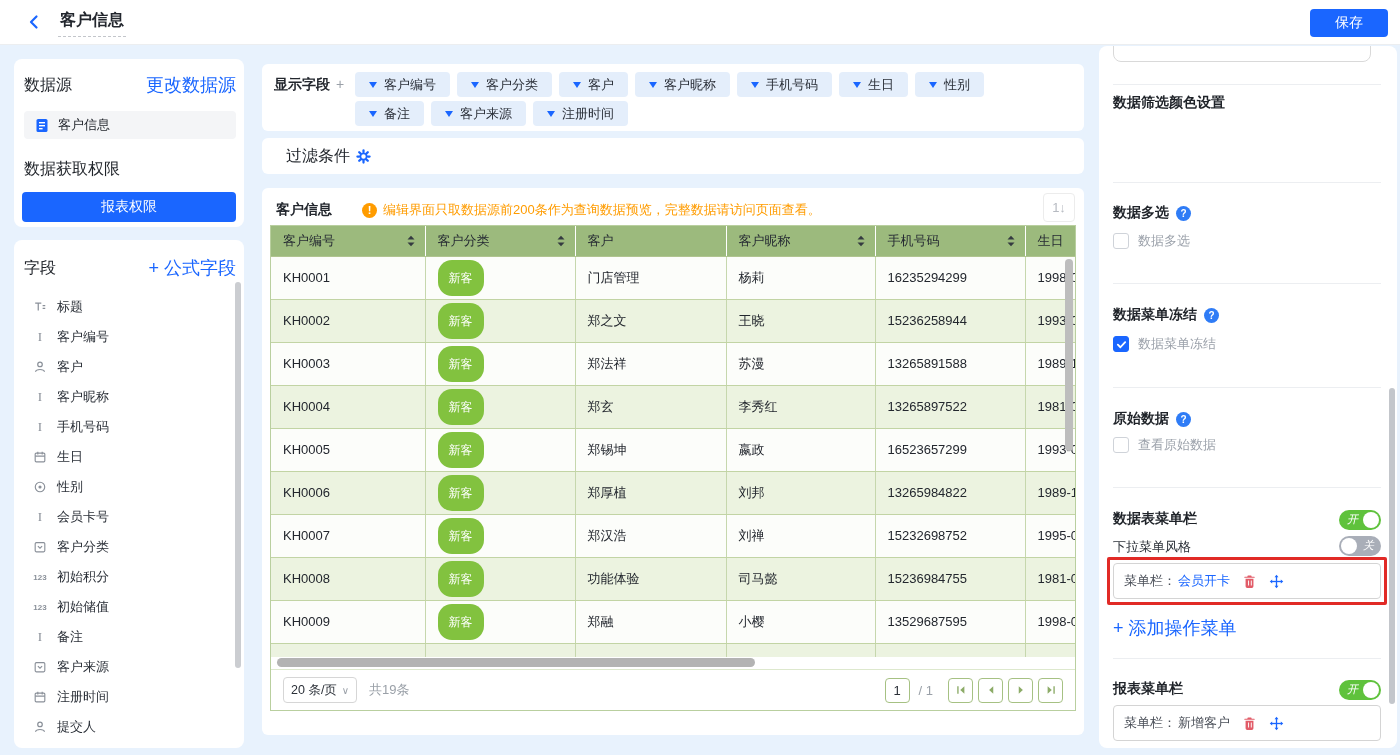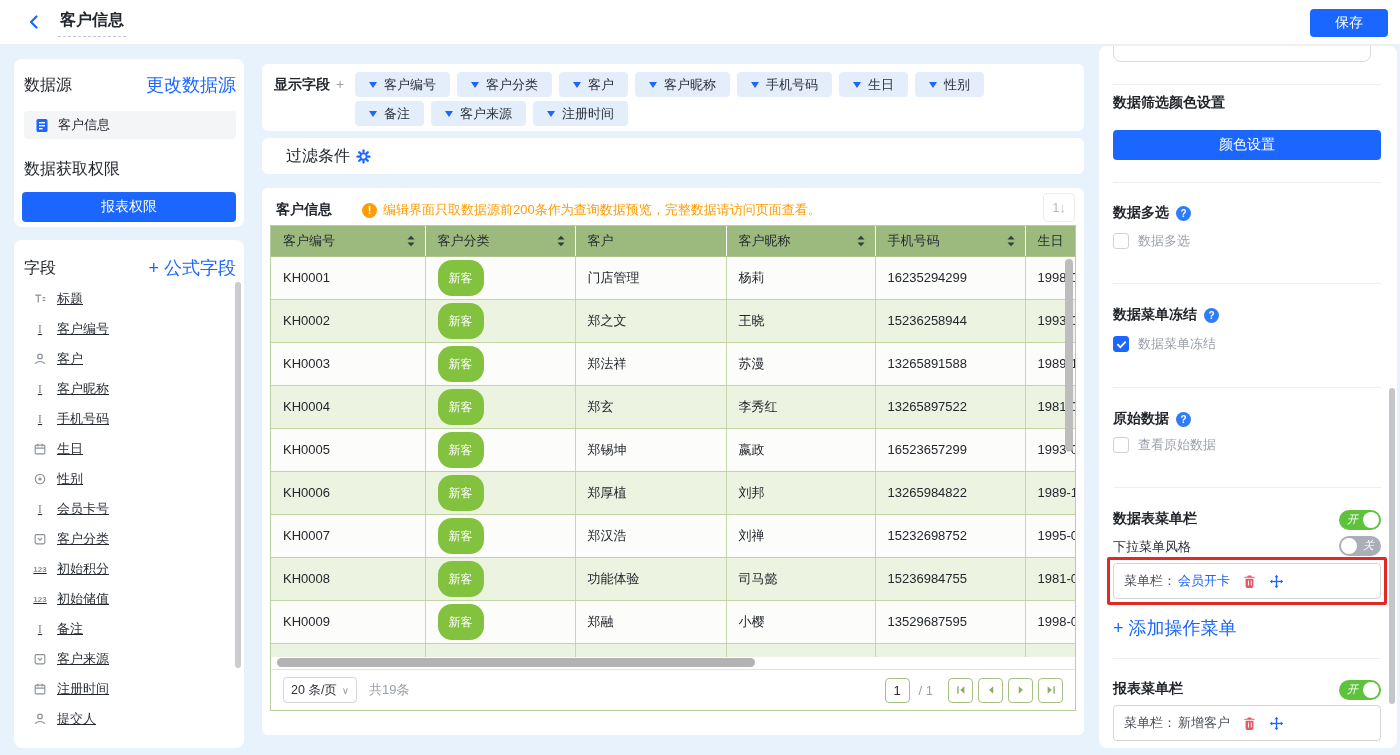--- a/index.html
+++ b/index.html
@@ -17,21 +17,21 @@
   #left1 { left:14px; top:59px; width:230px; height:168px; padding:14px 8px 0 10px; }
   .panel-head { display:flex; align-items:center; justify-content:space-between; }
   .h-bold { font-size:16px; font-weight:400; color:#1f2329; }
   .blue-link { color:#1a66ff; font-size:18px; text-decoration:none; cursor:pointer; }
   #ds-item { margin-top:14px; height:28px; background:#f4f5f7; border-radius:4px; display:flex; align-items:center; padding-left:10px; gap:8px; cursor:pointer; }
   #perm-head { margin-top:20px; }
   .blue-btn { width:100%; height:30px; background:#1a66ff; color:#fff; border:none; border-radius:4px; font-size:14px; cursor:pointer; }
   #perm-btn { margin-top:12px; width:214px; margin-left:-2px; }
 
   #left2 { left:14px; top:240px; width:230px; height:508px; padding:16px 8px 0 10px; overflow:hidden; }
-  #field-list { margin-top:4px;text-decoration:underline; }
+  #field-list { margin-top:12px; }
   .field-item { height:30px; display:flex; align-items:center; gap:9px; padding-left:8px; cursor:pointer; color:#2b3038; }
   .ficon { width:16px; height:16px; display:inline-flex; align-items:center; justify-content:center; color:#8a9099; flex:none; }
   .num123 { font-size:8px; color:#8a9099; letter-spacing:0; font-weight:700; }
   .serif-i { font-family:"Liberation Serif","DejaVu Serif",serif; font-size:13px; color:#8a9099; }
   .vthumb { position:absolute; width:6px; background:#cbcdd1; border-radius:3px; }
   #left2 .vthumb { right:3px; top:42px; height:386px; }
 
   
   #cardA { left:262px; top:64px; width:822px; height:67px; border-radius:6px; }
   #cardA .lbl { position:absolute; left:12px; top:12px; font-size:14px; font-weight:700; }
@@ -538,21 +538,20 @@
   </div>
 </div>
 
 <div class="card" id="rightP">
   <div id="clipped-input"></div>
   <div class="divider" style="top:38px"></div>
 
   <div class="sec-h" style="top:48px">
       <span>数据筛选颜色设置</span>
     </div>
-  <button class="blue-btn" style="position:absolute;left:14px;top:84px;width:268px">颜色设置</button>
   <div class="divider" style="top:136px"></div>
 
   <div class="sec-h" style="top:158px">
       <span>数据多选</span>
       <span class="q-ic">?</span>
     </div>
   <div class="cb-row" style="top:186px">
     <span class="cb" id="cb1"></span>
     <span>数据多选</span>
   </div>

